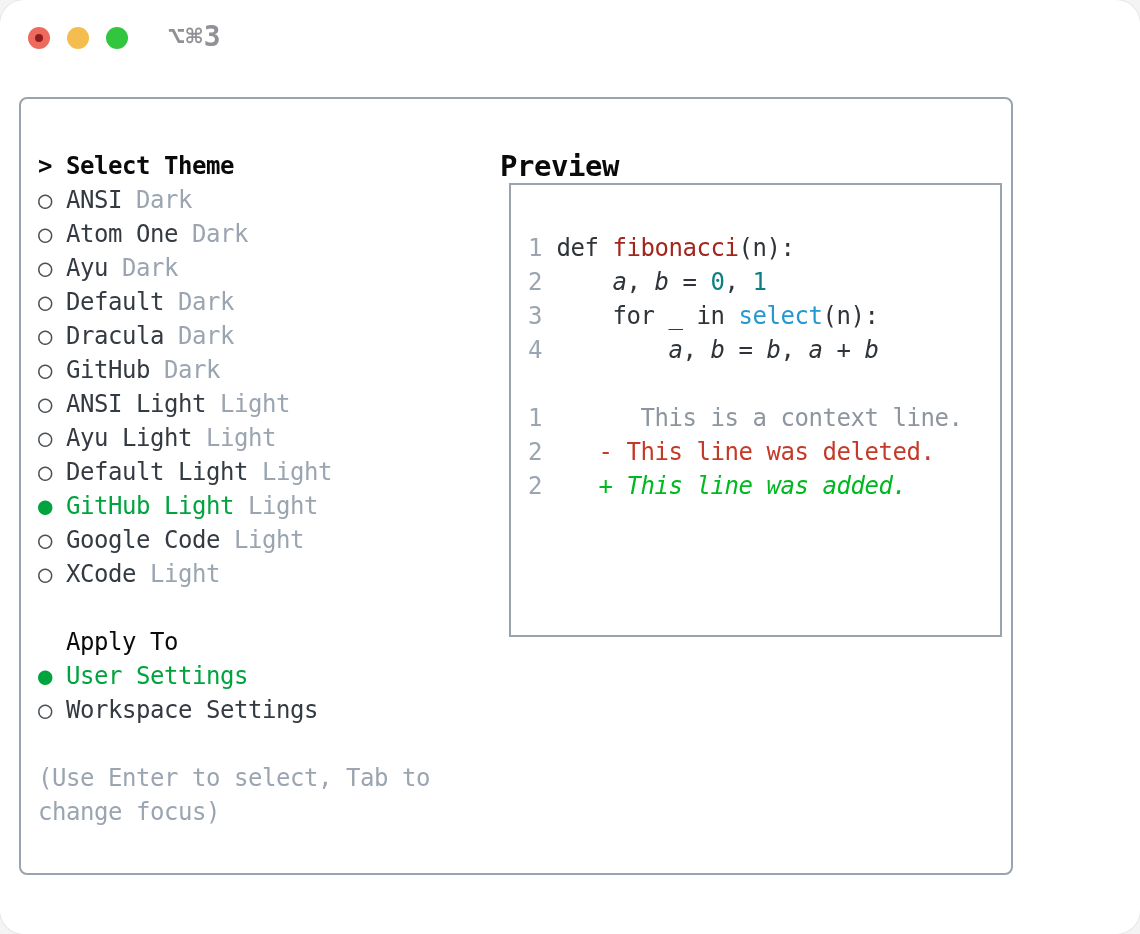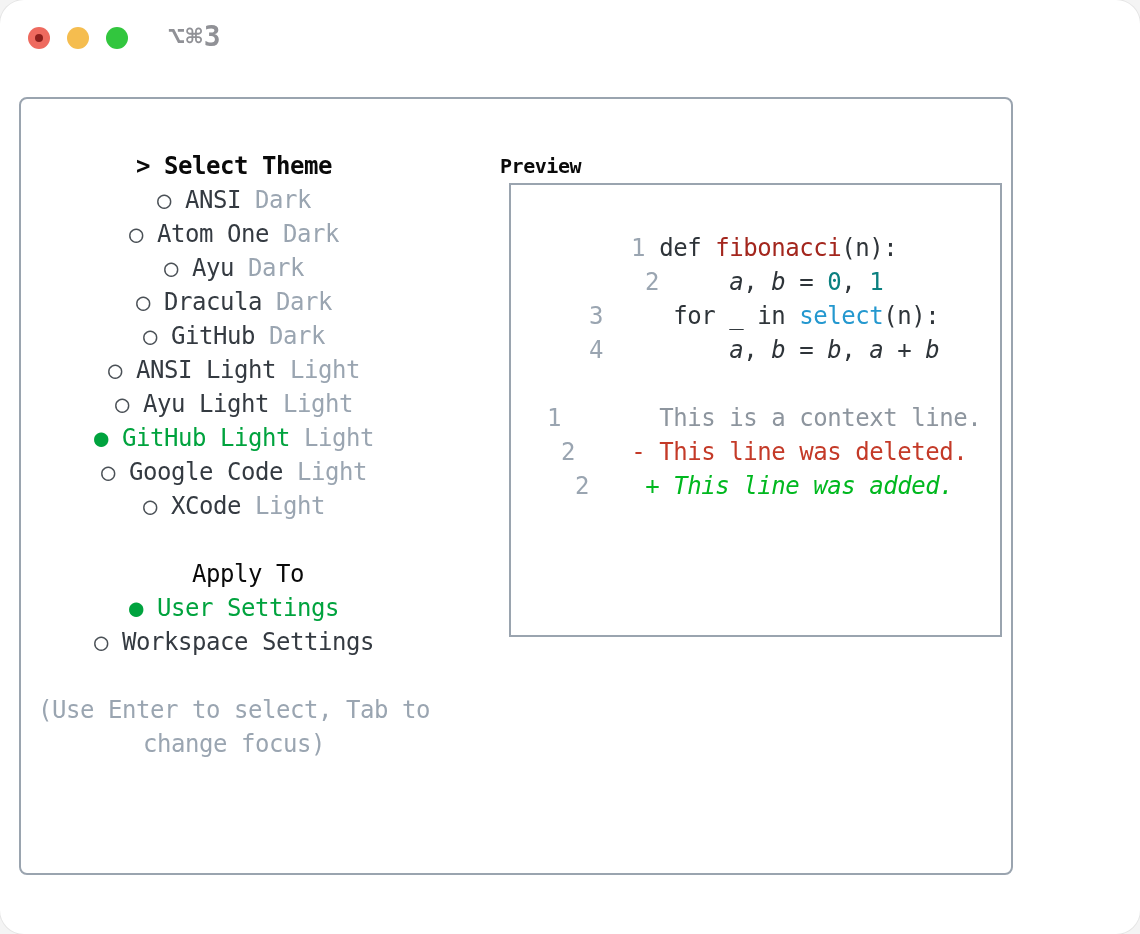--- a/index.html
+++ b/index.html
@@ -36,38 +36,38 @@
   .light.red::after{content:"";position:absolute;left:7px;top:7px;width:8px;height:8px;border-radius:50%;background:var(--titlebar-red-dot);}
   .light.yellow{background:var(--titlebar-yellow);}
   .light.green{background:var(--titlebar-green);}
   .window-title{
     position:absolute;left:168px;top:20px;font-size:28px;font-weight:bold;
     color:var(--title-gray);letter-spacing:1px;white-space:pre;
   }
   
   .main-box{
     position:absolute;left:19px;top:97px;width:990px;height:774px;
-    border:2px solid var(--border-gray);border-radius:8px;background:#fff;text-align:center;
+    border:2px solid var(--border-gray);border-radius:8px;background:#fff;
   }
   .row{height:34px;line-height:34px;white-space:pre;font-size:24px;letter-spacing:-0.45px;}
   .left-col{position:absolute;left:17px;top:50px;color:var(--text-dark);}
   .header-row{color:var(--heading-black);font-weight:bold;}
   .theme-row .marker{color:#4a5056;}
   .theme-row .name{color:var(--text-dark);}
   .theme-row.selected .marker,.theme-row.selected .name{color:var(--accent-green);}
   .tag{color:var(--muted-gray);}
   .apply-header-row{color:var(--heading-black);}
   .apply-row .marker{color:#4a5056;}
   .apply-row .name{color:var(--text-dark);}
   .apply-row.selected .marker,.apply-row.selected .name{color:var(--accent-green);}
   .hint-row{color:var(--muted-gray);}
   
   .preview-title{
     position:absolute;left:479px;top:50px;height:34px;line-height:34px;
-    font-size:20px;letter-spacing:-0.45px;font-weight:bold;color:var(--heading-black);white-space:pre;
+    font-size:29px;letter-spacing:-0.45px;font-weight:bold;color:var(--heading-black);white-space:pre;
   }
   .preview-box{
     position:absolute;left:488px;top:84px;width:472px;height:404px;
     border:2px solid var(--border-gray);background:#fff;
     padding:46px 0 0 17px;box-sizing:content-box;overflow:hidden;
   }
   .pline{height:34px;line-height:34px;white-space:pre;font-size:24px;letter-spacing:-0.45px;color:#2e3439;}
   .ln{display:inline-block;width:1ch;color:var(--muted-gray);}
   .seg-code{color:#2e3439;}
   .seg-function{color:var(--function-red);}
@@ -92,24 +92,26 @@
 
   <div class="main-box">
 
     <div class="left-col">
       <div class="row header-row"><span class="hmarker">&gt;</span><span> </span><span>Select Theme</span></div>
 
       <div>
           <div class="row theme-row"><span class="marker">○</span> <span class="name">ANSI</span> <span class="tag">Dark</span></div>
           <div class="row theme-row"><span class="marker">○</span> <span class="name">Atom One</span> <span class="tag">Dark</span></div>
           <div class="row theme-row"><span class="marker">○</span> <span class="name">Ayu</span> <span class="tag">Dark</span></div>
+          <div class="row theme-row"><span class="marker">○</span> <span class="name">Default</span> <span class="tag">Dark</span></div>
           <div class="row theme-row"><span class="marker">○</span> <span class="name">Dracula</span> <span class="tag">Dark</span></div>
           <div class="row theme-row"><span class="marker">○</span> <span class="name">GitHub</span> <span class="tag">Dark</span></div>
           <div class="row theme-row"><span class="marker">○</span> <span class="name">ANSI Light</span> <span class="tag">Light</span></div>
           <div class="row theme-row"><span class="marker">○</span> <span class="name">Ayu Light</span> <span class="tag">Light</span></div>
+          <div class="row theme-row"><span class="marker">○</span> <span class="name">Default Light</span> <span class="tag">Light</span></div>
           <div class="row theme-row selected"><span class="marker">●</span> <span class="name">GitHub Light</span> <span class="tag">Light</span></div>
           <div class="row theme-row"><span class="marker">○</span> <span class="name">Google Code</span> <span class="tag">Light</span></div>
           <div class="row theme-row"><span class="marker">○</span> <span class="name">XCode</span> <span class="tag">Light</span></div>
         </div>
 
       <div class="row blank"></div>
 
       <div class="row apply-header-row"><span>  </span><span>Apply To</span></div>
 
       <div>

